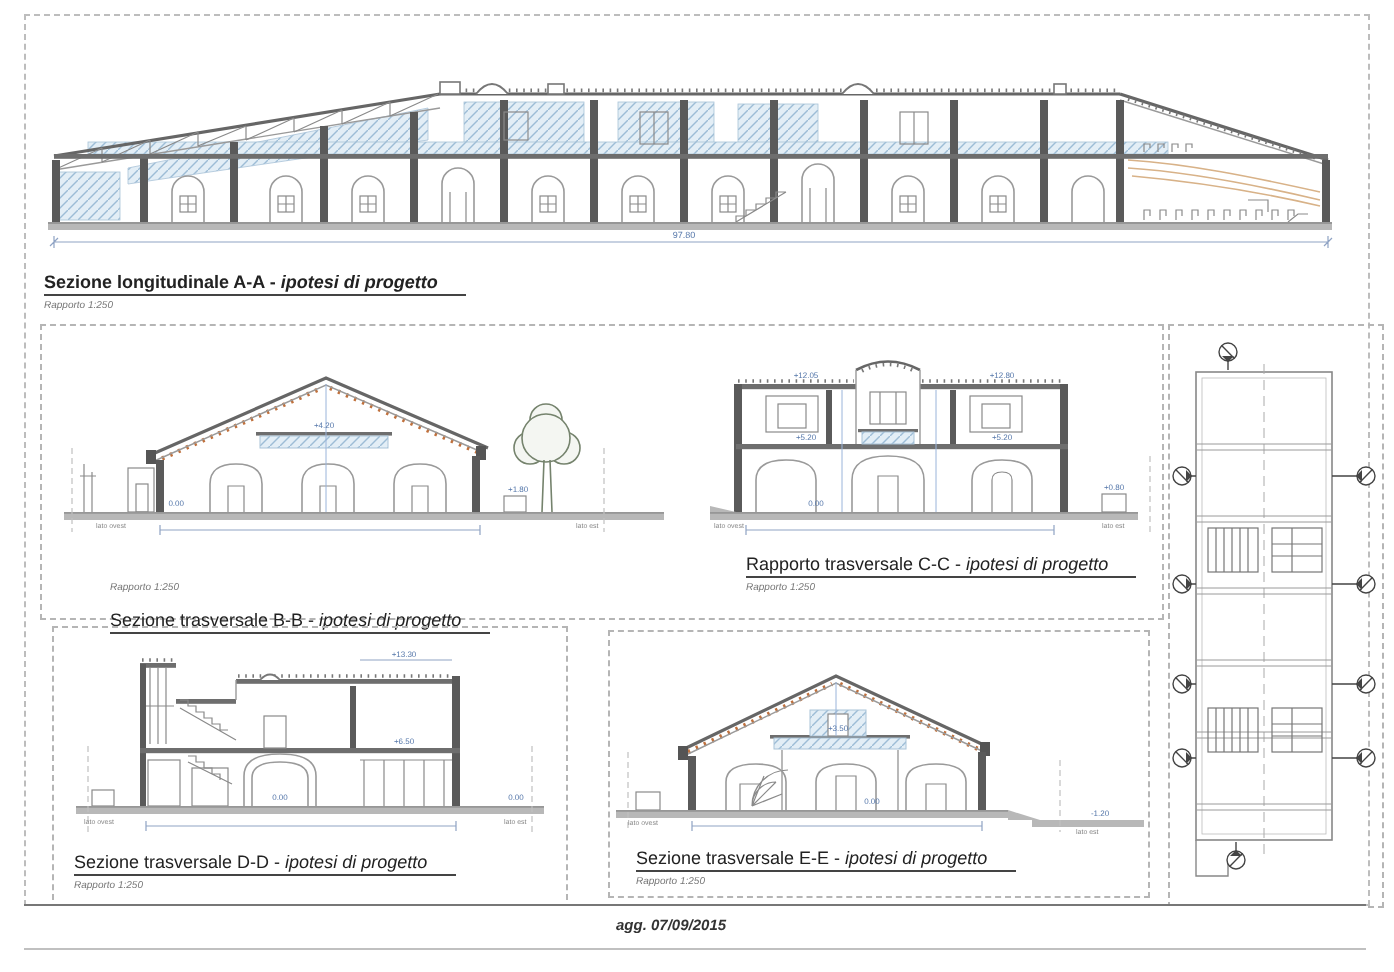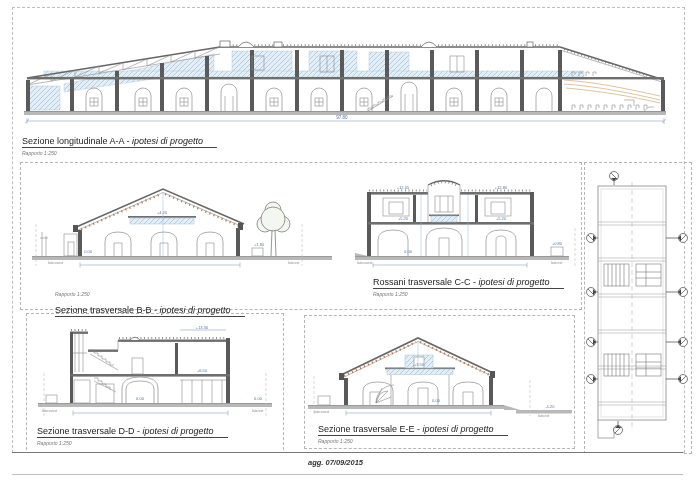--- a/index.html
+++ b/index.html
@@ -143,21 +143,21 @@
 
   <rect class="groundfill" x="0" y="81" width="642" height="4"></rect>
   <rect x="0" y="81" width="642" height="1" fill="#979797"></rect>
 
   <g>
     <path class="dimline" d="M3,91 L640,91 M3,88 L3,94 M640,88 L640,94 M1,93 L5,89 M638,93 L642,89"></path>
     <text class="dimtxt" x="318" y="89" text-anchor="middle">97.80</text>
   </g>
 </svg>
 
-<div class="abs sec-title" style="left:22px;top:136px;">
+<div class="abs sec-title" style="left:22px;top:136px;font-weight:bold;">
   <span class="t-underline"><span>Sezione longitudinale A-A</span><span> - </span><span class="it">ipotesi di progetto</span></span>
 </div>
 <div class="abs rapporto" style="left:22px;top:150px;">Rapporto 1:250</div>
 
 <div class="abs panel" style="left:20px;top:162px;width:560px;height:146px;"></div>
 
 <svg class="abs" style="left:30px;top:168px;" width="320" height="112" viewBox="0 0 320 112">
   <defs>
     <pattern id="hB" patternUnits="userSpaceOnUse" width="5" height="5">
       <rect width="5" height="5" fill="#e3eef6"></rect>
@@ -266,21 +266,21 @@
   <text class="lev" x="146" y="21" text-anchor="middle">+12.80</text>
   <text class="lev" x="48" y="52" text-anchor="middle">+5.20</text>
   <text class="lev" x="146" y="52" text-anchor="middle">+5.20</text>
   <text class="lev" x="53" y="85" text-anchor="middle">0.00</text>
   <text class="lev" x="202" y="77" text-anchor="middle">+0.80</text>
   <text class="side" x="2" y="96">lato ovest</text>
   <text class="side" x="196" y="96">lato est</text>
 </svg>
 
 <div class="abs sec-title" style="left:373px;top:277px;">
-  <span class="t-underline"><span>Rossani trasversale C-C</span><span> - </span><span class="it">ipotesi di progetto</span></span>
+  <span class="t-underline"><span>Rapporto trasversale C-C</span><span> - </span><span class="it">ipotesi di progetto</span></span>
 </div>
 <div class="abs rapporto" style="left:373px;top:291px;">Rapporto 1:250</div>
 
 <div class="abs panel" style="left:26px;top:313px;width:256px;height:140px;"></div>
 
 <svg class="abs" style="left:30px;top:318px;" width="250" height="104" viewBox="0 0 250 104">
   <g>
     <rect class="slab" x="40" y="13.5" width="18" height="2.4"></rect>
     <rect class="slab" x="58" y="31.5" width="30" height="2.4"></rect>
     <rect class="slab" x="88" y="21.5" width="110" height="2.4"></rect>

